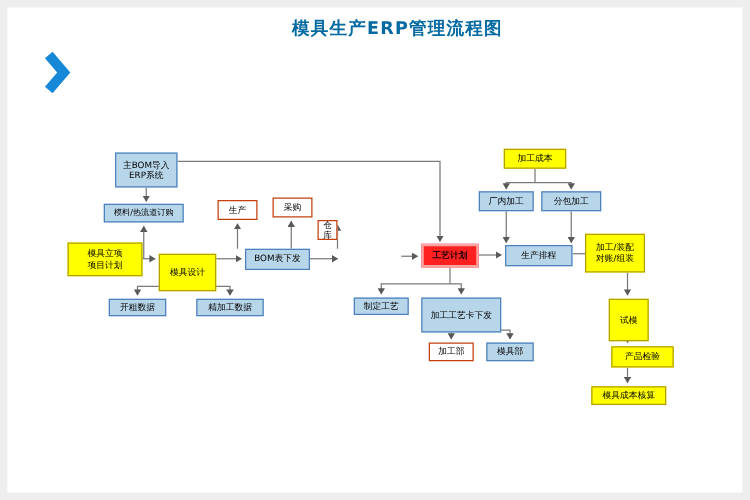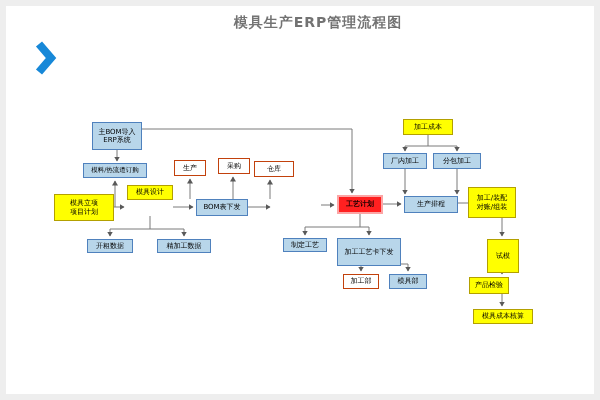--- a/index.html
+++ b/index.html
@@ -3,21 +3,21 @@
 <meta charset="utf-8">
 <style>
   html,body{margin:0;padding:0;background:#f2f2f2;}
   .stage{
     position:relative;width:600px;height:400px;background:#ffffff;
     box-shadow:inset 0 0 0 6px #eeeeee;
     font-family:"DejaVu Sans",sans-serif;overflow:hidden;
   }
   .title{
     position:absolute;left:36px;right:0;top:14px;margin:0;
-    text-align:center;font-size:14px;font-weight:bold;color:#737373;
+    text-align:center;font-size:14px;font-weight:bold;color:#0369a1;
     letter-spacing:1px;
   }
   .chevron{position:absolute;left:34px;top:40px;width:24px;height:36px;}
   .connectors{position:absolute;left:0;top:0;pointer-events:none;}
   .node{
     position:absolute;box-sizing:border-box;display:flex;
     align-items:center;justify-content:center;text-align:center;
     font-size:7px;line-height:1.2;white-space:pre-line;color:#000;
     padding:0 1px;
   }
@@ -77,35 +77,35 @@
     </svg>
   </span>
 
   <h1 class="title">模具生产ERP管理流程图</h1>
 
   <div class="node blue" style="left:92px;top:122px;width:50px;height:28px">主BOM导入
 ERP系统</div>
   <div class="node blue fs6" style="left:83px;top:163px;width:64px;height:15px">模料/热流道订购</div>
   <div class="node white" style="left:174px;top:160px;width:32px;height:16px">生产</div>
   <div class="node white" style="left:218px;top:158px;width:32px;height:16px">采购</div>
-  <div class="node white" style="left:254px;top:161px;width:40px;height:16px">仓库</div>
+  <div class="node white" style="left:254px;top:176px;width:16px;height:16px">仓库</div>
   <div class="node yellow" style="left:54px;top:194px;width:60px;height:27px">模具立项
 项目计划</div>
-  <div class="node yellow" style="left:127px;top:185px;width:46px;height:15px">模具设计</div>
+  <div class="node yellow" style="left:127px;top:203px;width:46px;height:30px">模具设计</div>
   <div class="node blue" style="left:196px;top:199px;width:52px;height:17px">BOM表下发</div>
   <div class="node red" style="left:337px;top:195px;width:46px;height:19px">工艺计划</div>
   <div class="node blue" style="left:404px;top:196px;width:54px;height:17px">生产排程</div>
   <div class="node yellow" style="left:468px;top:187px;width:48px;height:31px">加工/装配
 对账/组装</div>
   <div class="node yellow" style="left:403px;top:119px;width:50px;height:16px">加工成本</div>
   <div class="node blue" style="left:383px;top:153px;width:44px;height:16px">厂内加工</div>
   <div class="node blue" style="left:433px;top:153px;width:48px;height:16px">分包加工</div>
   <div class="node blue" style="left:87px;top:239px;width:46px;height:14px">开粗数据</div>
   <div class="node blue" style="left:157px;top:239px;width:54px;height:14px">精加工数据</div>
   <div class="node blue" style="left:283px;top:238px;width:44px;height:14px">制定工艺</div>
   <div class="node blue" style="left:337px;top:238px;width:64px;height:28px">加工工艺卡下发</div>
   <div class="node yellow" style="left:487px;top:239px;width:32px;height:34px">试模</div>
   <div class="node white" style="left:343px;top:274px;width:36px;height:15px">加工部</div>
   <div class="node blue" style="left:389px;top:274px;width:38px;height:15px">模具部</div>
-  <div class="node yellow" style="left:469px;top:277px;width:40px;height:17px">产品检验</div>
+  <div class="node yellow" style="left:489px;top:277px;width:50px;height:17px">产品检验</div>
   <div class="node yellow" style="left:473px;top:309px;width:60px;height:15px">模具成本核算</div>
 
 </div>
 
 </body></html>

